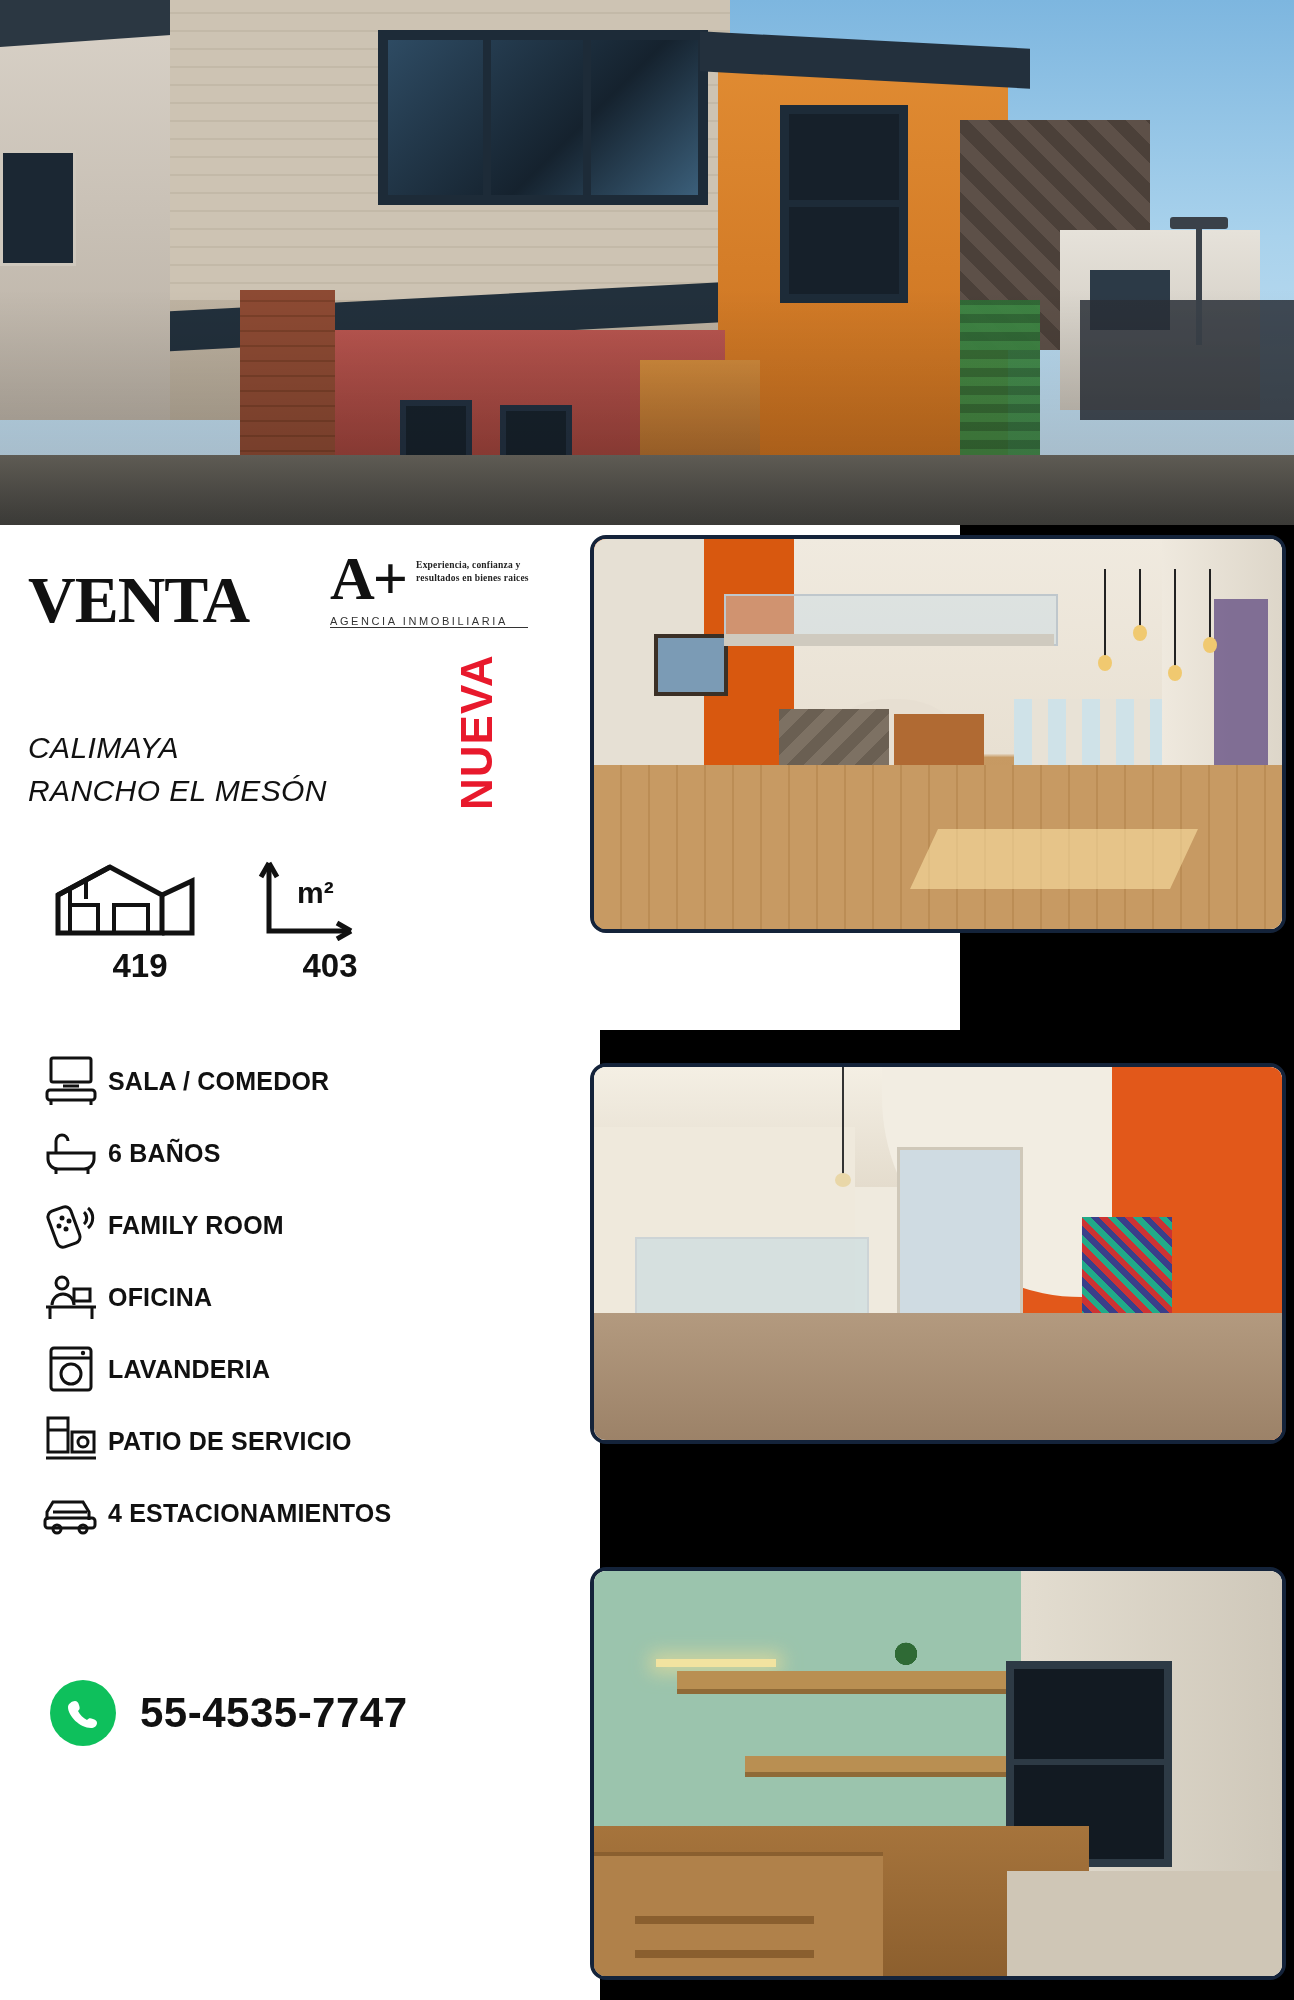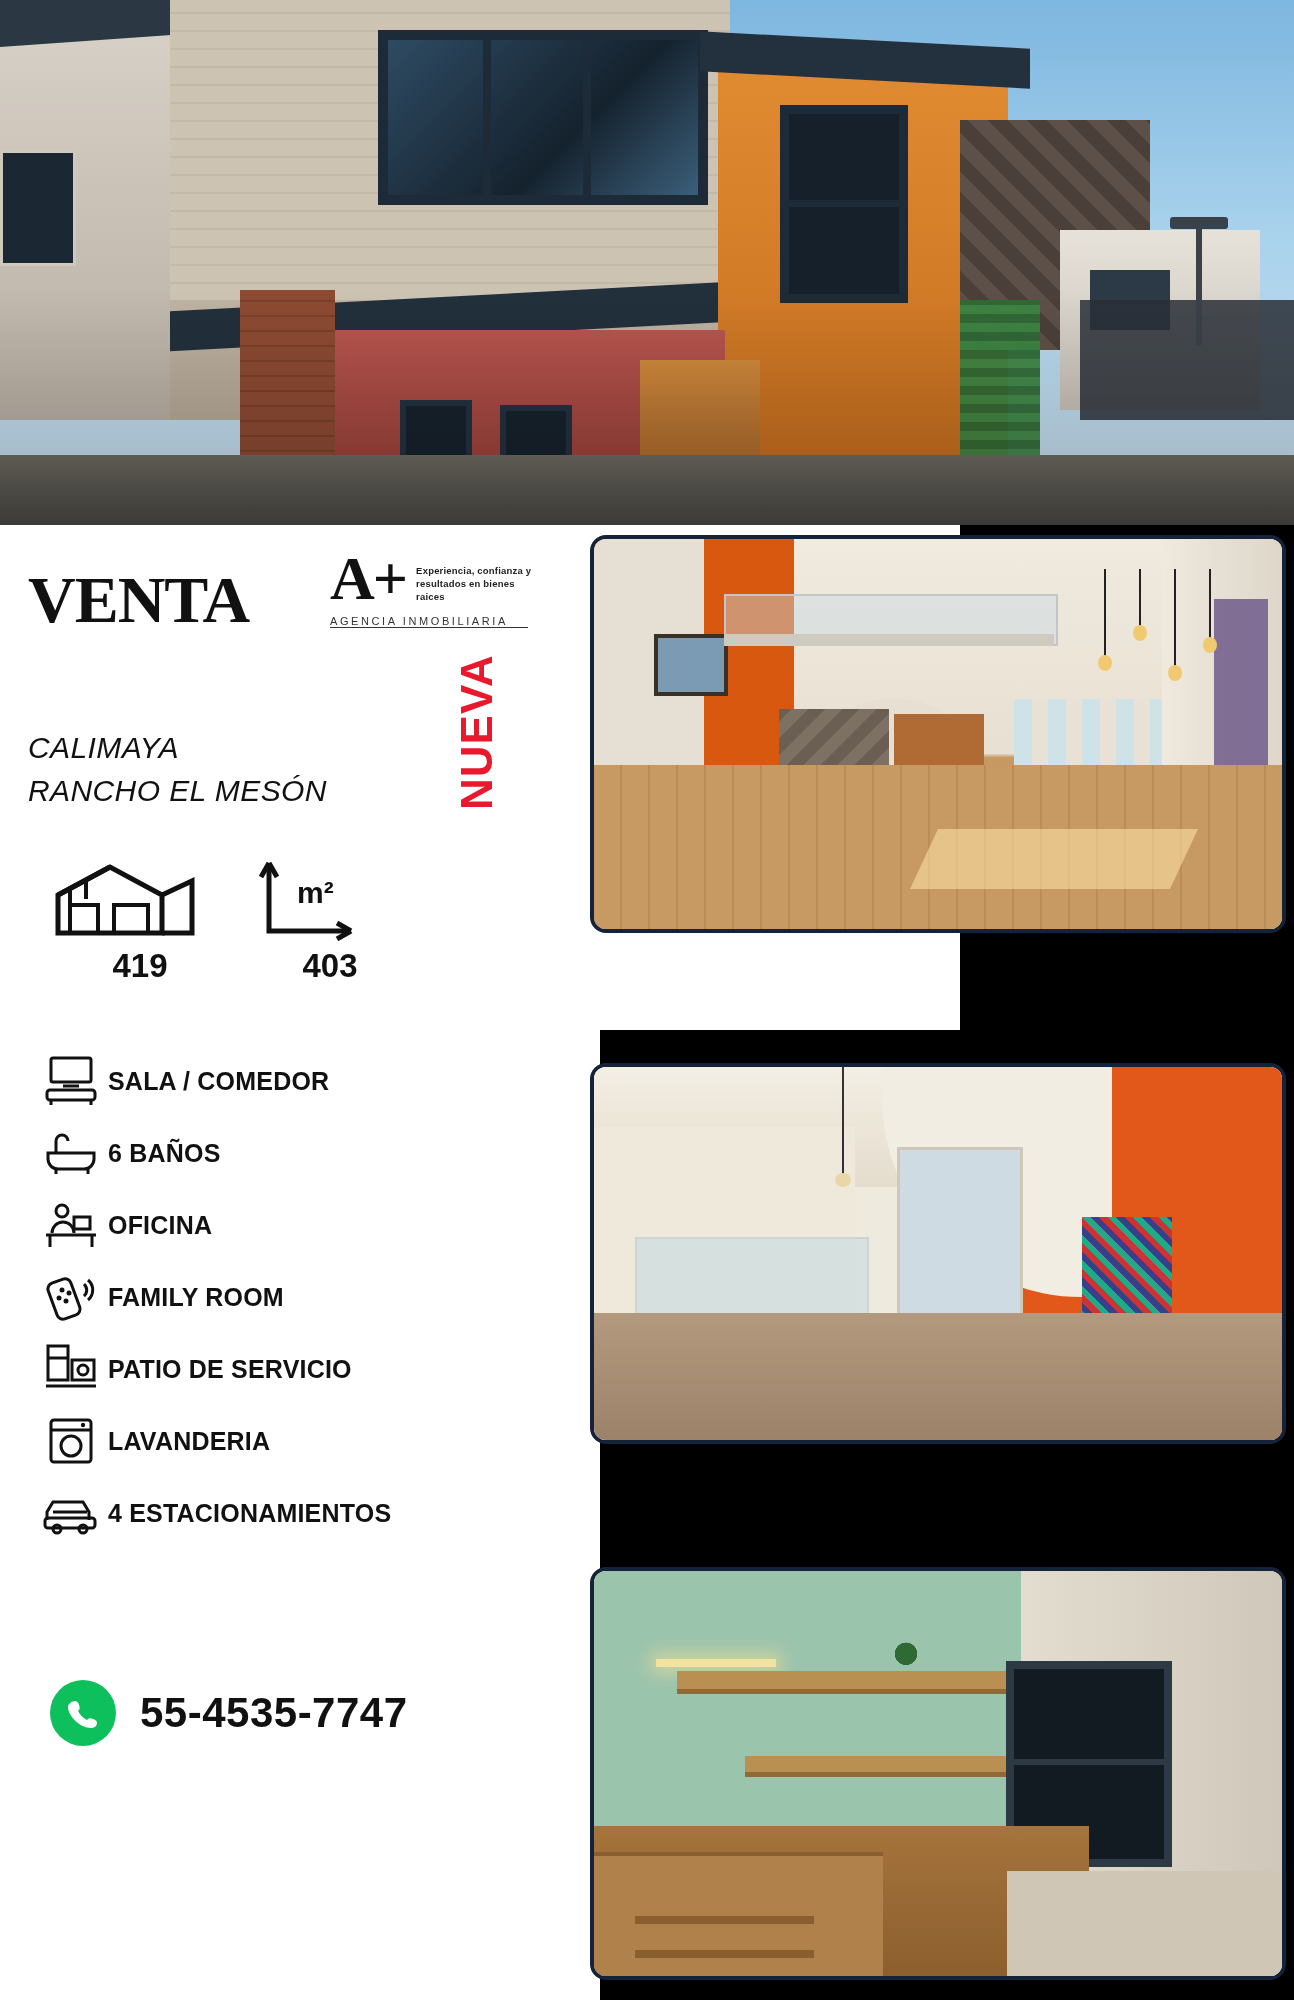--- a/index.html
+++ b/index.html
@@ -212,21 +212,21 @@
   <div class="blackpanel"></div>
   <div class="blackpanel2"></div>
 
   <div class="left">
 
     <div class="venta">VENTA</div>
 
     <div class="logo">
       <div style="display:flex;align-items:flex-start;gap:10px;">
         <div class="logo-a">A+</div>
-        <div class="logo-sub" style="width:120px;margin-top:18px;">Experiencia, confianza y resultados en bienes raices</div>
+        <div class="logo-sub" style="width:120px;margin-top:12px;font-family:Liberation Serif, serif;">Experiencia, confianza y resultados en bienes raices</div>
       </div>
       <div class="logo-rule"></div>
       <div class="logo-agency">AGENCIA INMOBILIARIA</div>
     </div>
 
     <div class="addr">
       <div>CALIMAYA</div>
       <div>RANCHO EL MESÓN</div>
     </div>
 
@@ -280,68 +280,68 @@
             <path d="M6 24 h46 v6 a10 10 0 0 1 -10 10 h-26 a10 10 0 0 1 -10 -10 z" fill="none" stroke="#111" stroke-width="3"></path>
             <path d="M14 24 v-12 a6 6 0 0 1 12 0" fill="none" stroke="#111" stroke-width="3"></path>
             <path d="M14 40 v5 M46 40 v5" stroke="#111" stroke-width="3"></path>
           </svg>
         </span>
         <span class="txt">6 BAÑOS</span>
       </div>
 
       <div class="feat">
         <span class="ico">
-          <svg width="58" height="52" viewBox="0 0 58 52">
-            <circle cx="20" cy="12" r="6" fill="none" stroke="#111" stroke-width="3"></circle>
-            <path d="M10 34 a11 11 0 0 1 22 0" fill="none" stroke="#111" stroke-width="3"></path>
-            <rect x="32" y="18" width="16" height="12" fill="none" stroke="#111" stroke-width="3"></rect>
-            <path d="M4 36 h50" stroke="#111" stroke-width="3"></path>
-            <path d="M8 36 v12 M50 36 v12" stroke="#111" stroke-width="3"></path>
-          </svg>
-        </span>
-        <span class="txt">OFICINA</span>
-      </div>
-
-      <div class="feat">
-        <span class="ico">
           <svg width="58" height="50" viewBox="0 0 58 50">
             <rect x="10" y="8" width="24" height="38" rx="6" fill="none" stroke="#111" stroke-width="3" transform="rotate(-20 22 27)"></rect>
             <circle cx="20" cy="18" r="2.5" fill="#111"></circle>
               <circle cx="27" cy="21" r="2.5" fill="#111"></circle>
             <circle cx="17" cy="26" r="2.5" fill="#111"></circle>
               <circle cx="24" cy="29" r="2.5" fill="#111"></circle>
             <path d="M42 12 a8 8 0 0 1 0 12 M46 8 a13 13 0 0 1 0 20" fill="none" stroke="#111" stroke-width="3"></path>
           </svg>
         </span>
         <span class="txt">FAMILY ROOM</span>
       </div>
 
       <div class="feat">
         <span class="ico">
+          <svg width="58" height="52" viewBox="0 0 58 52">
+            <circle cx="20" cy="12" r="6" fill="none" stroke="#111" stroke-width="3"></circle>
+            <path d="M10 34 a11 11 0 0 1 22 0" fill="none" stroke="#111" stroke-width="3"></path>
+            <rect x="32" y="18" width="16" height="12" fill="none" stroke="#111" stroke-width="3"></rect>
+            <path d="M4 36 h50" stroke="#111" stroke-width="3"></path>
+            <path d="M8 36 v12 M50 36 v12" stroke="#111" stroke-width="3"></path>
+          </svg>
+        </span>
+        <span class="txt">OFICINA</span>
+      </div>
+
+      <div class="feat">
+        <span class="ico">
+          <svg width="56" height="54" viewBox="0 0 56 54">
+            <rect x="8" y="6" width="40" height="42" rx="3" fill="none" stroke="#111" stroke-width="3"></rect>
+            <path d="M8 16 h40" stroke="#111" stroke-width="3"></path>
+            <circle cx="28" cy="32" r="10" fill="none" stroke="#111" stroke-width="3"></circle>
+            <circle cx="40" cy="11" r="2.2" fill="#111"></circle>
+          </svg>
+        </span>
+        <span class="txt">LAVANDERIA</span>
+      </div>
+
+      <div class="feat">
+        <span class="ico">
           <svg width="58" height="58" viewBox="0 0 58 58">
             <rect x="6" y="6" width="20" height="34" fill="none" stroke="#111" stroke-width="3"></rect>
             <path d="M6 18 h20" stroke="#111" stroke-width="3"></path>
             <rect x="30" y="20" width="22" height="20" fill="none" stroke="#111" stroke-width="3"></rect>
             <circle cx="41" cy="30" r="5" fill="none" stroke="#111" stroke-width="3"></circle>
             <path d="M4 46 h50" stroke="#111" stroke-width="3"></path>
           </svg>
         </span>
         <span class="txt">PATIO DE SERVICIO</span>
-      </div>
-
-      <div class="feat">
-        <span class="ico">
-          <svg width="56" height="54" viewBox="0 0 56 54">
-            <rect x="8" y="6" width="40" height="42" rx="3" fill="none" stroke="#111" stroke-width="3"></rect>
-            <path d="M8 16 h40" stroke="#111" stroke-width="3"></path>
-            <circle cx="28" cy="32" r="10" fill="none" stroke="#111" stroke-width="3"></circle>
-            <circle cx="40" cy="11" r="2.2" fill="#111"></circle>
-          </svg>
-        </span>
-        <span class="txt">LAVANDERIA</span>
       </div>
 
       <div class="feat">
         <span class="ico">
           <svg width="60" height="46" viewBox="0 0 60 46">
             <path d="M6 30 v-8 l6 -10 h30 l6 10 v8" fill="none" stroke="#111" stroke-width="3"></path>
             <rect x="4" y="28" width="50" height="10" rx="3" fill="none" stroke="#111" stroke-width="3"></rect>
             <circle cx="16" cy="39" r="4" fill="none" stroke="#111" stroke-width="3"></circle>
             <circle cx="42" cy="39" r="4" fill="none" stroke="#111" stroke-width="3"></circle>
             <path d="M12 22 h34" stroke="#111" stroke-width="3"></path>

